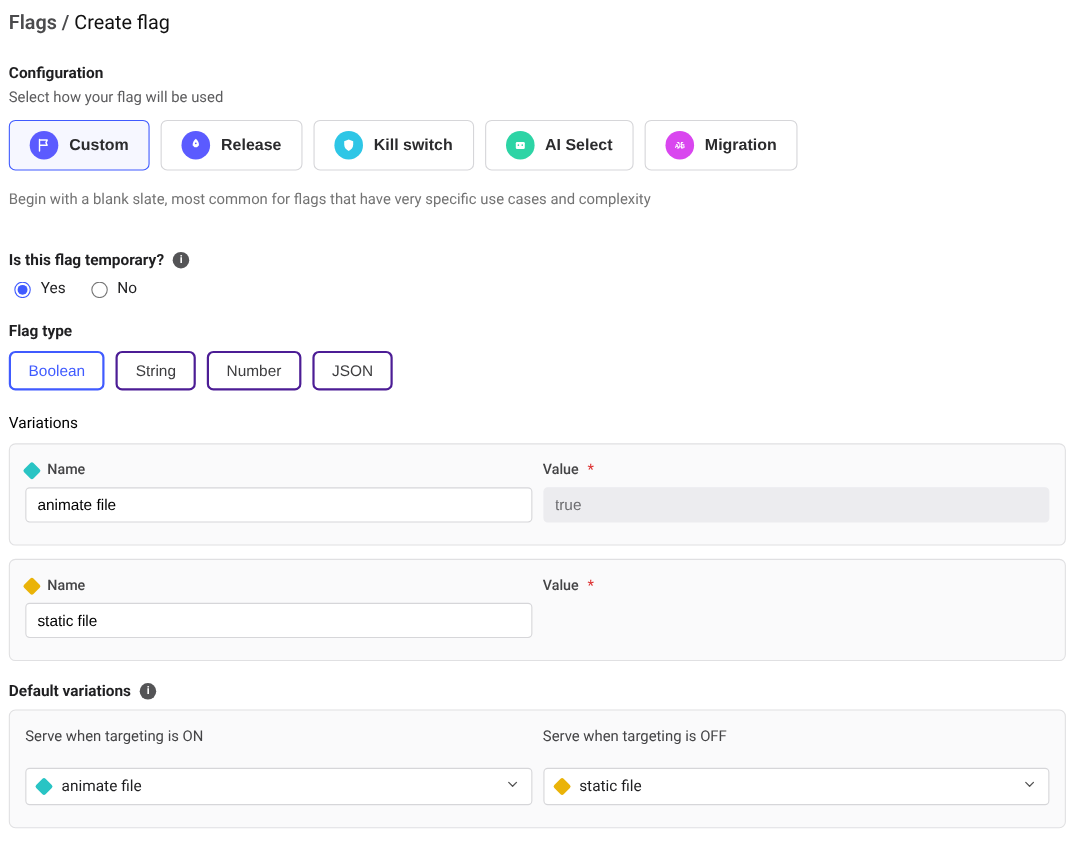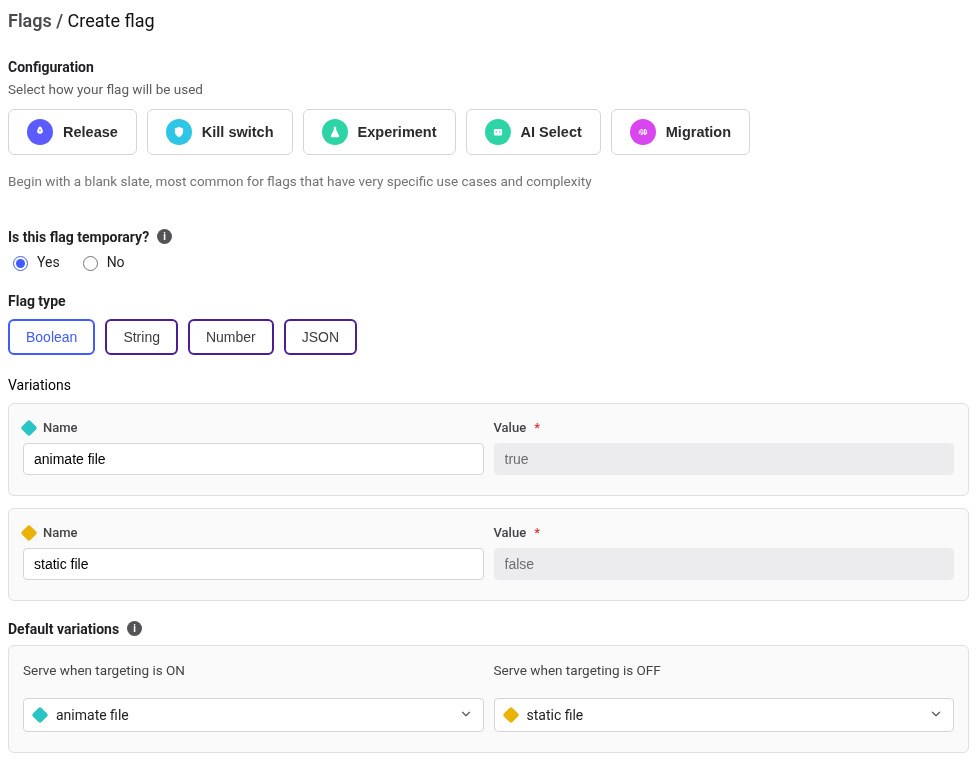--- a/index.html
+++ b/index.html
@@ -140,44 +140,44 @@
 <body>
 
 <div class="breadcrumb">
   <span>Flags</span><span> / </span><span class="current">Create flag</span>
 </div>
 
 <div class="section-title">Configuration</div>
 <div class="subtext">Select how your flag will be used</div>
 
 <div class="config-row">
+  <button class="config-btn selected">
+    <span class="cfg-icon" style="background:#5b5bff">
+      <svg width="14" height="14" viewBox="0 0 24 24" fill="none">
+          <path d="M5 3v18M5 4h12l-2 4 2 4H5" stroke="#fff" stroke-width="2.2" stroke-linejoin="round" stroke-linecap="round"></path>
+        </svg>
+    </span>
+    <span>Custom</span>
+  </button>
   <button class="config-btn">
     <span class="cfg-icon" style="background:#5b5bff">
       <svg width="14" height="14" viewBox="0 0 24 24" fill="#fff">
           <path d="M12 2c3 2 5 6 5 10l-3 3h-4l-3-3c0-4 2-8 5-10z"></path>
           <circle cx="12" cy="9" r="1.4" fill="#5b5bff"></circle>
         </svg>
     </span>
     <span>Release</span>
   </button>
   <button class="config-btn">
     <span class="cfg-icon" style="background:#2ec6e6">
       <svg width="14" height="14" viewBox="0 0 24 24" fill="#fff">
           <path d="M12 3l7 3v5c0 5-3 8-7 10-4-2-7-5-7-10V6l7-3z"></path>
         </svg>
     </span>
     <span>Kill switch</span>
-  </button>
-  <button class="config-btn">
-    <span class="cfg-icon" style="background:#2dd4a5">
-      <svg width="14" height="14" viewBox="0 0 24 24" fill="#fff">
-          <path d="M10 3h4v5l5 10a2 2 0 01-2 3H7a2 2 0 01-2-3l5-10V3z"></path>
-        </svg>
-    </span>
-    <span>Experiment</span>
   </button>
   <button class="config-btn">
     <span class="cfg-icon" style="background:#2dd4a5">
       <svg width="14" height="14" viewBox="0 0 24 24" fill="#fff">
           <rect x="5" y="7" width="14" height="11" rx="2"></rect>
           <circle cx="9" cy="12" r="1.3" fill="#2dd4a5"></circle>
           <circle cx="15" cy="12" r="1.3" fill="#2dd4a5"></circle>
         </svg>
     </span>
     <span>AI Select</span>
@@ -239,21 +239,20 @@
   <div class="panel-grid">
     <div class="field-label">
       <span class="diamond amber"></span>
       <span>Name</span>
     </div>
     <div class="field-label">
       <span>Value</span>
         <span class="req">*</span>
     </div>
     <input class="text-input" value="static file" style="">
-    <input class="text-input readonly" readonly="" value="false" style="">
   </div>
 </div>
 
 <div class="label-row" style="margin-top:20px">
   <span>Default variations</span>
   <span class="info-icon">i</span>
 </div>
 
 <div class="panel default-panel">
   <div class="panel-grid">

